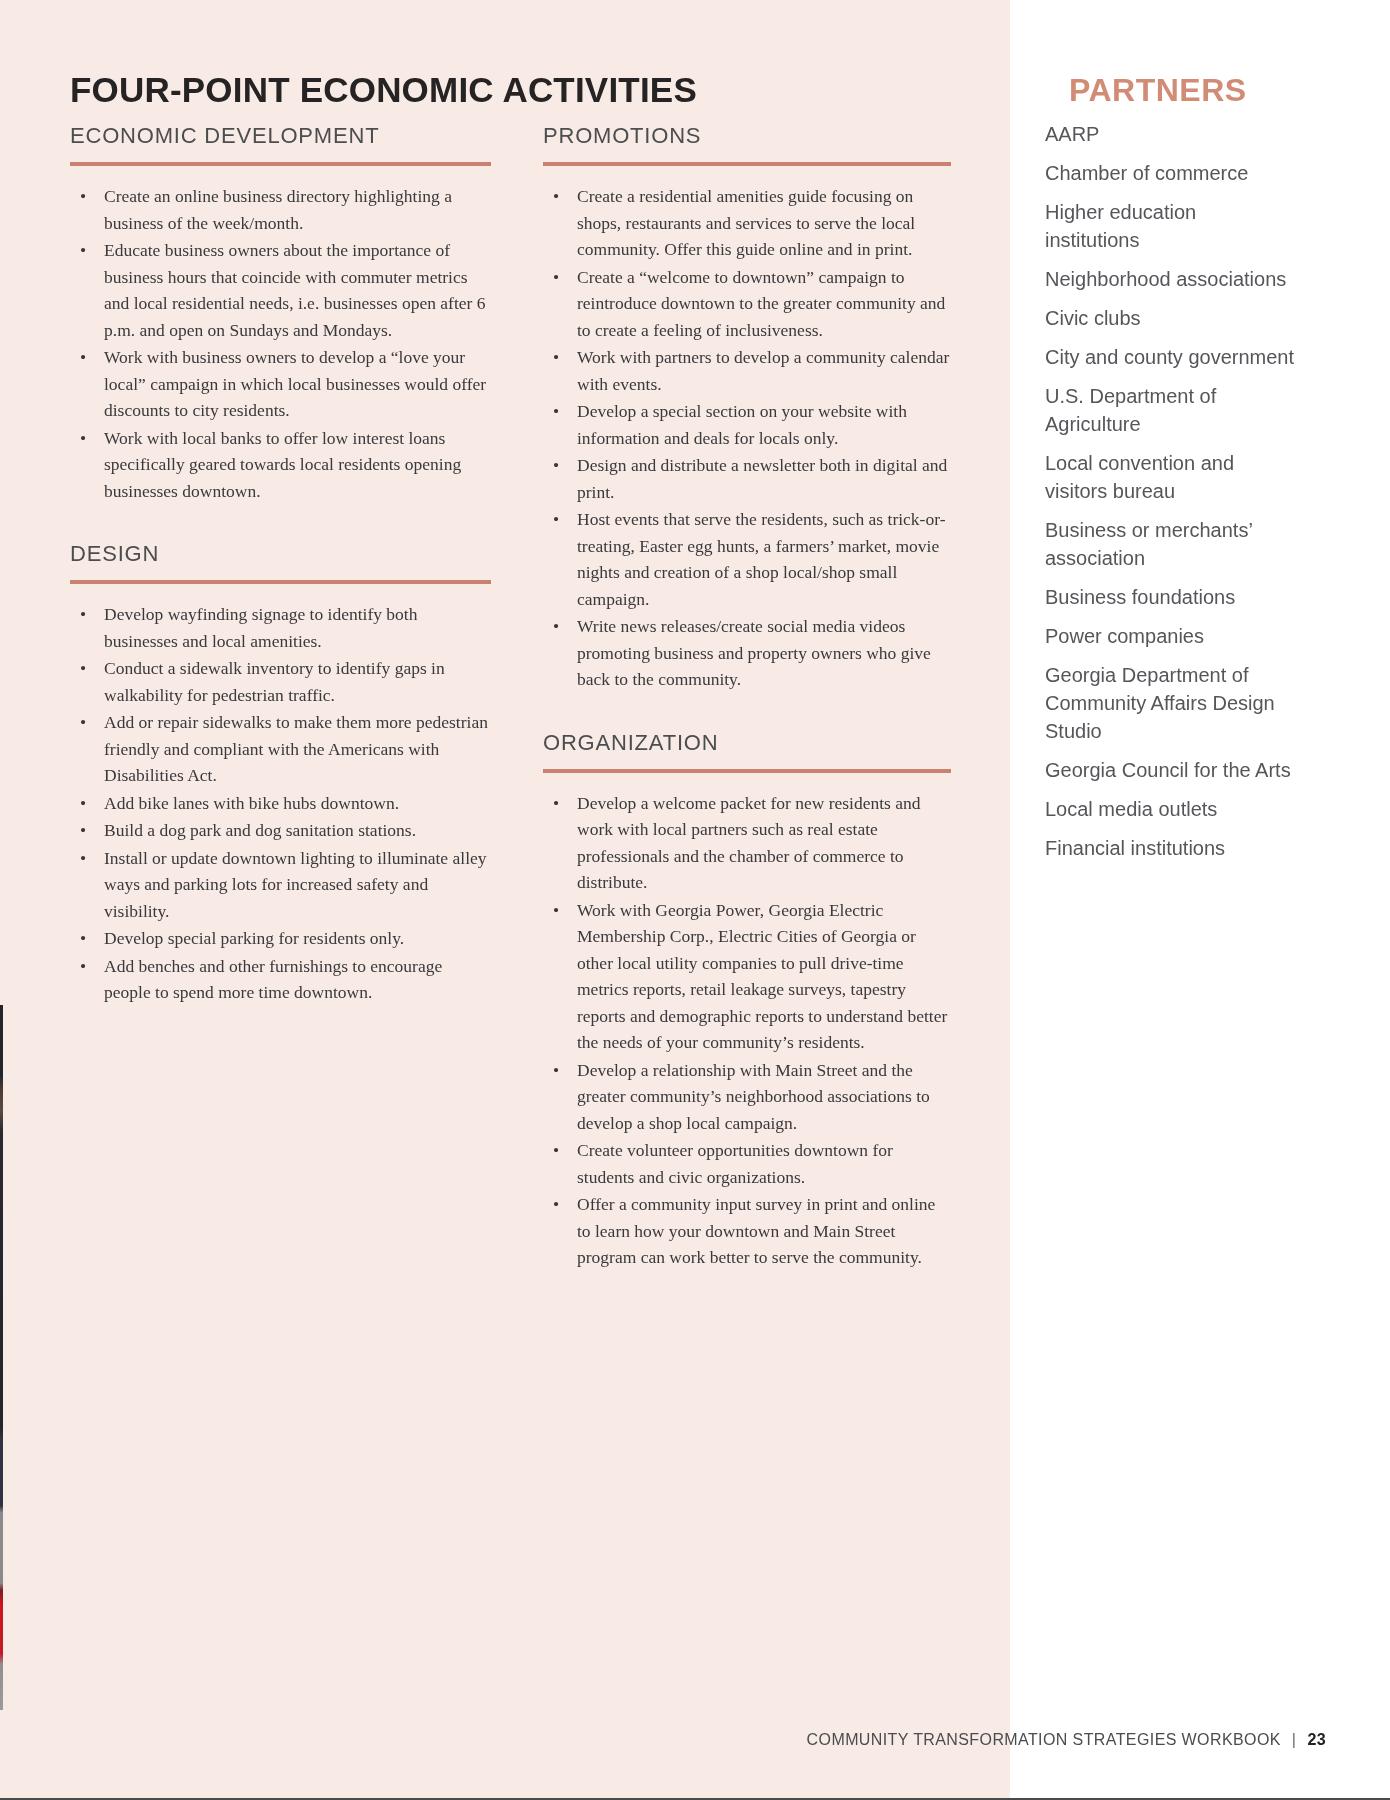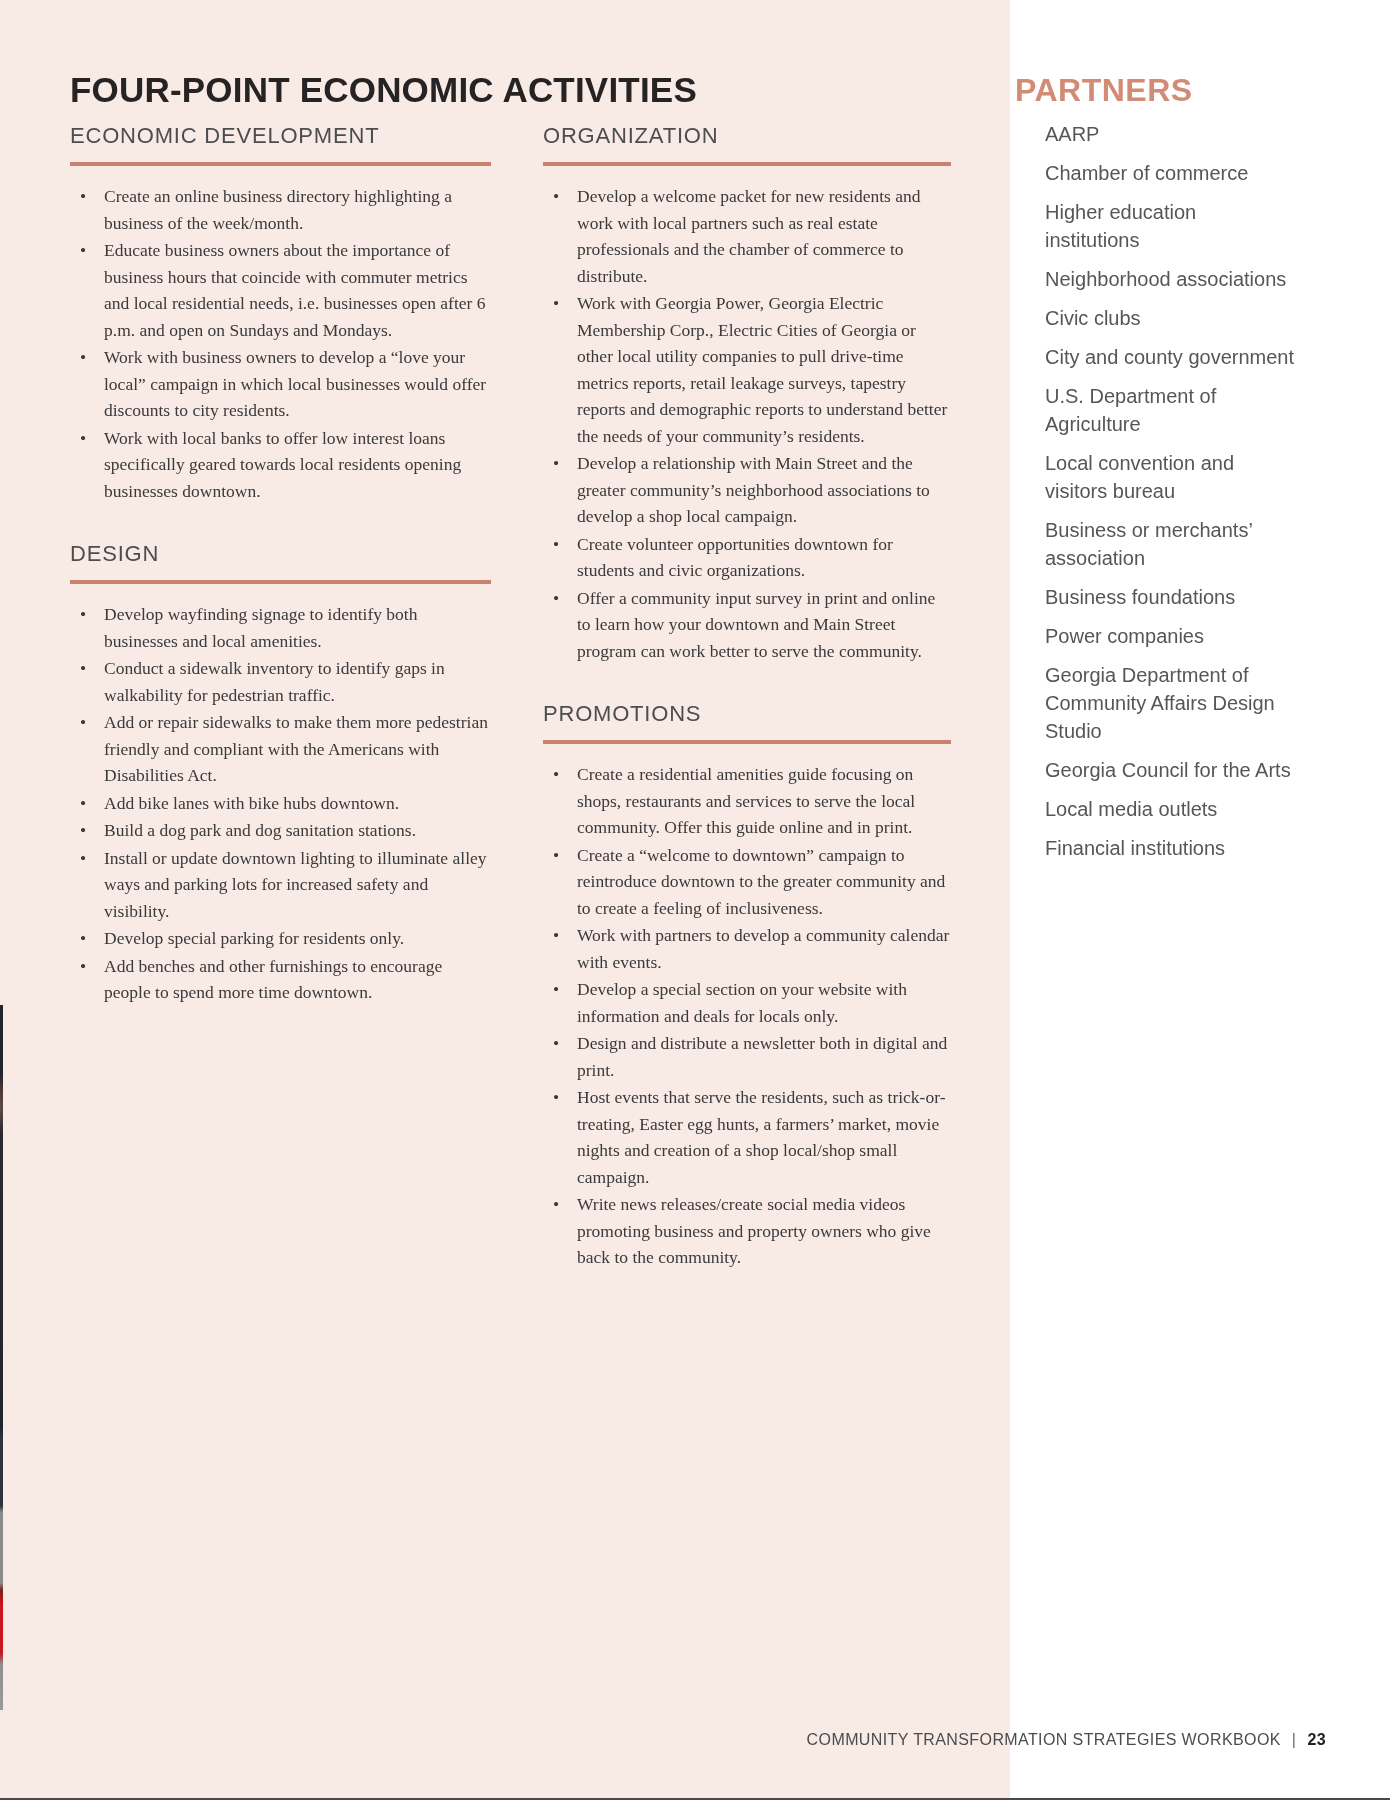--- a/index.html
+++ b/index.html
@@ -39,21 +39,21 @@
     font-family:"Liberation Serif","DejaVu Serif",serif;
     font-size:17.5px;line-height:26.5px;color:#3a393b;
   }
   .bullets li{position:relative;margin:0 0 1px 10px;padding-left:24px;}
   .bullets li::before{
     content:"\2022";position:absolute;left:0;top:0;
     font-family:"Liberation Serif","DejaVu Serif",serif;
   }
   
   .partners-title{
-    position:absolute;left:1015px;top:72px;margin:0;
+    position:absolute;left:1069px;top:72px;margin:0;
     font-size:32px;font-weight:bold;color:#d28c76;letter-spacing:0.5px;
   }
   .partners-list{
     position:absolute;left:1045px;top:120px;width:250px;
     margin:0;padding:0;list-style:none;
     font-size:20px;line-height:28px;color:#54565a;
   }
   .partners-list li{margin:0 0 11px 0;}
   
   .footer{
@@ -107,39 +107,39 @@
           <li>Build a dog park and dog sanitation stations.</li>
           <li>Install or update downtown lighting to illuminate alley ways and parking lots for increased safety and visibility.</li>
           <li>Develop special parking for residents only.</li>
           <li>Add benches and other furnishings to encourage people to spend more time downtown.</li>
         </ul>
     </section>
   </div>
 
   <div class="col col-2">
     <section class="activity-section">
-      <h2 class="section-title">ORGANIZATION</h2>
-      <ul class="bullets">
-          <li>Develop a welcome packet for new residents and work with local partners such as real estate professionals and the chamber of commerce to distribute.</li>
-          <li>Work with Georgia Power, Georgia Electric Membership Corp., Electric Cities of Georgia or other local utility companies to pull drive-time metrics reports, retail leakage surveys, tapestry reports and demographic reports to understand better the needs of your community’s residents.</li>
-          <li>Develop a relationship with Main Street and the greater community’s neighborhood associations to develop a shop local campaign.</li>
-          <li>Create volunteer opportunities downtown for students and civic organizations.</li>
-          <li>Offer a community input survey in print and online to learn how your downtown and Main Street program can work better to serve the community.</li>
-        </ul>
-    </section>
-    <section class="activity-section">
       <h2 class="section-title">PROMOTIONS</h2>
       <ul class="bullets">
           <li>Create a residential amenities guide focusing on shops, restaurants and services to serve the local community. Offer this guide online and in print.</li>
           <li>Create a “welcome to downtown” campaign to reintroduce downtown to the greater community and to create a feeling of inclusiveness.</li>
           <li>Work with partners to develop a community calendar with events.</li>
           <li>Develop a special section on your website with information and deals for locals only.</li>
           <li>Design and distribute a newsletter both in digital and print.</li>
           <li>Host events that serve the residents, such as trick-or-treating, Easter egg hunts, a farmers’ market, movie nights and creation of a shop local/shop small campaign.</li>
           <li>Write news releases/create social media videos promoting business and property owners who give back to the community.</li>
+        </ul>
+    </section>
+    <section class="activity-section">
+      <h2 class="section-title">ORGANIZATION</h2>
+      <ul class="bullets">
+          <li>Develop a welcome packet for new residents and work with local partners such as real estate professionals and the chamber of commerce to distribute.</li>
+          <li>Work with Georgia Power, Georgia Electric Membership Corp., Electric Cities of Georgia or other local utility companies to pull drive-time metrics reports, retail leakage surveys, tapestry reports and demographic reports to understand better the needs of your community’s residents.</li>
+          <li>Develop a relationship with Main Street and the greater community’s neighborhood associations to develop a shop local campaign.</li>
+          <li>Create volunteer opportunities downtown for students and civic organizations.</li>
+          <li>Offer a community input survey in print and online to learn how your downtown and Main Street program can work better to serve the community.</li>
         </ul>
     </section>
   </div>
 
   <h2 class="partners-title">PARTNERS</h2>
   <ul class="partners-list">
       <li>AARP</li>
       <li>Chamber of commerce</li>
       <li>Higher education institutions</li>
       <li>Neighborhood associations</li>

